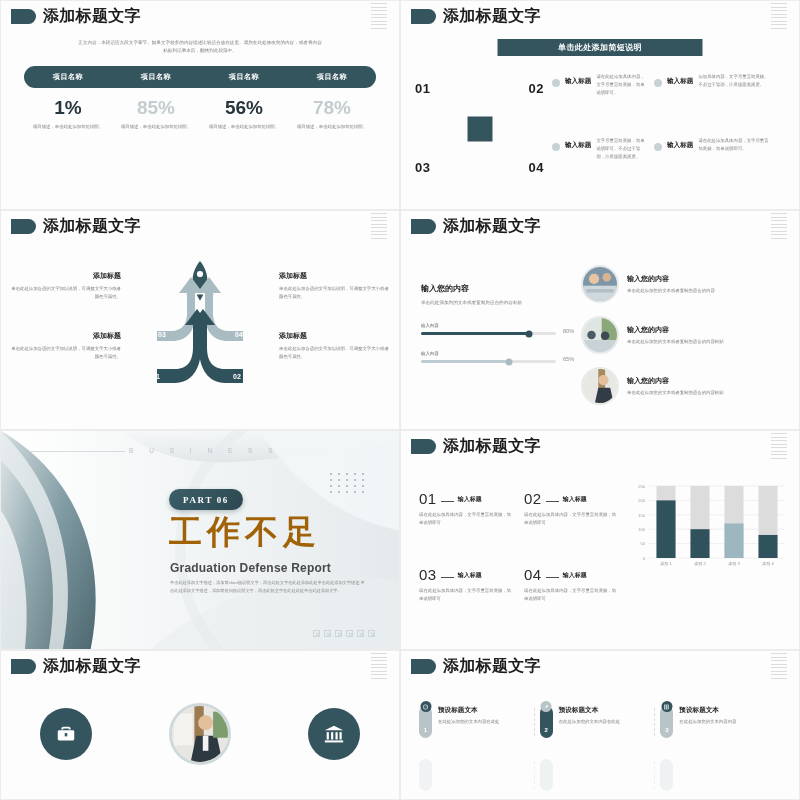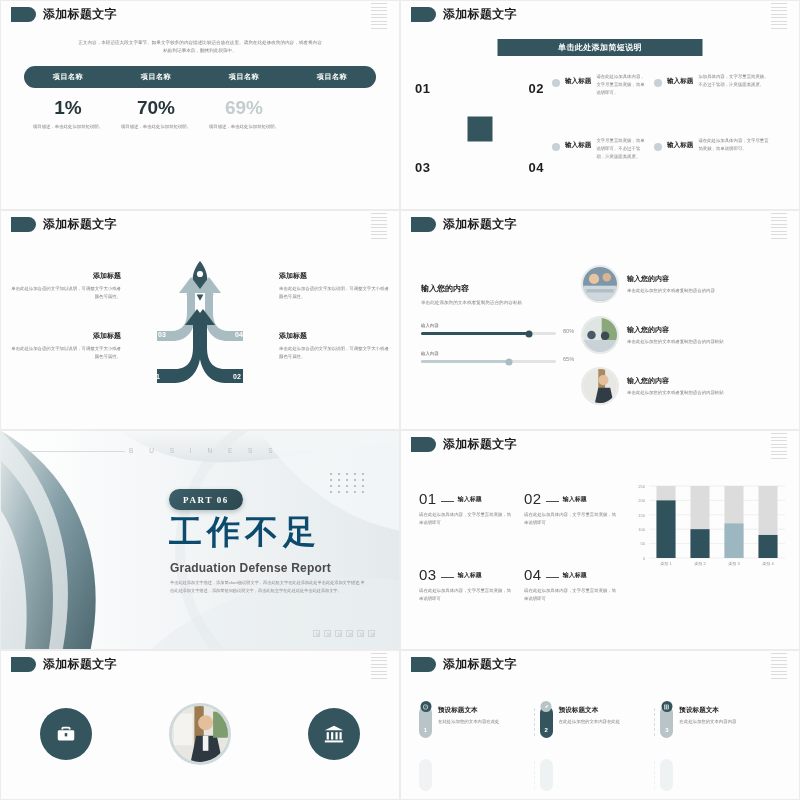--- a/index.html
+++ b/index.html
@@ -29,21 +29,21 @@
     display: flex; align-items: center; gap: 7px;
   }
   .head-tab {
     width: 25px; height: 15px;
     background: #34545e;
     border-radius: 0 14px 14px 0;
   }
   .head-title {
     font-family: "Liberation Serif", "DejaVu Serif", serif;
     font-weight: bold;
-    font-size: 12px;
+    font-size: 16px;
     color: #1d1d1d;
     letter-spacing: .3px;
   }
   .corner-lines {
     position: absolute; top: 2px; right: 12px;
     width: 16px; height: 26px;
     display: flex; flex-direction: column; justify-content: space-between;
   }
   .corner-lines i { display:block; height:1px; background:#dcdcdc; }
 
@@ -145,21 +145,21 @@
     background: linear-gradient(135deg,#3c5f69,#2c4850);
     display:flex; align-items:center; justify-content:center;
     color:#fff; font-family:"Liberation Serif","DejaVu Serif",serif;
     font-size:9px; font-weight:bold; letter-spacing:1.6px;
     box-shadow:0 2px 5px rgba(40,70,80,.3);
   }
   .s5-big {
     position:absolute; top:85px; left:168px;
     font-family:"Liberation Serif","DejaVu Serif",serif;
     font-size:33px; font-weight:bold; letter-spacing:5px;
-    color:#0c4a6e; line-height:1;text-align:right;
+    color:#a16207; line-height:1;text-align:right;
   }
   .s5-sub {
     position:absolute; top:130px; left:169px;
     font-size:12px; font-weight:bold; color:#4a4a4a; letter-spacing:.2px;
   }
   .s5-txt {
     position:absolute; top:148px; left:169px; width:196px;
     font-size:4.2px; line-height:1.9; color:#8b8b8b;
   }
   .s5-dots { position:absolute; top:41px; right:28px; width:42px; height:22px; }
@@ -226,25 +226,29 @@
         <span>项目名称</span>
         <span>项目名称</span>
         <span>项目名称</span>
       </div>
       <div class="s1-cols">
         <div class="s1-col">
           <div class="s1-pct dark">1%</div>
           <div class="s1-desc">项目描述，单击此处添加简短说明。</div>
         </div>
         <div class="s1-col">
-          <div class="s1-pct dark">70%</div>
+          <div class="s1-pct light">85%</div>
           <div class="s1-desc">项目描述，单击此处添加简短说明。</div>
         </div>
         <div class="s1-col">
-          <div class="s1-pct light">69%</div>
+          <div class="s1-pct dark">56%</div>
+          <div class="s1-desc">项目描述，单击此处添加简短说明。</div>
+        </div>
+        <div class="s1-col">
+          <div class="s1-pct light">78%</div>
           <div class="s1-desc">项目描述，单击此处添加简短说明。</div>
         </div>
       </div>
     </div>
   </div>
 
   <div class="slide">
     <div class="s-head">
       <div class="head-tab"></div>
       <div class="head-title">添加标题文字</div>

